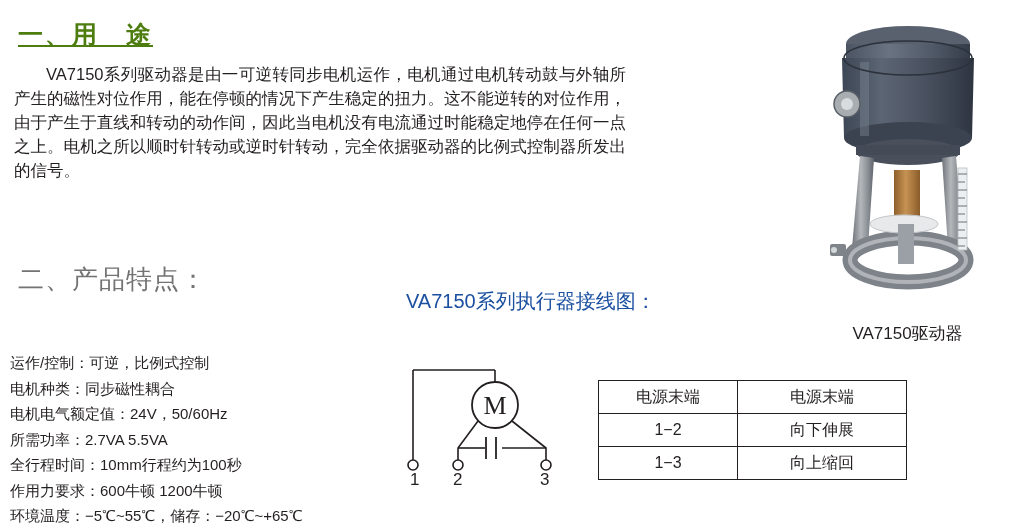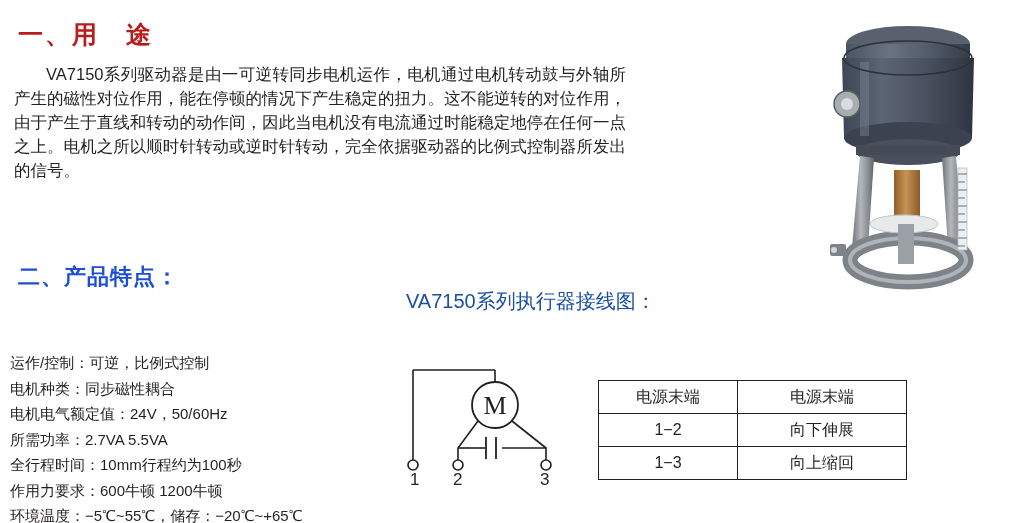--- a/index.html
+++ b/index.html
@@ -21,43 +21,44 @@
     height: 523px;
   }
 
   
   .sec1-title {
     position: absolute;
     left: 18px;
     top: 18px;
     font-size: 25px;
     font-weight: bold;
-    color: #b91c1c;
+    color: #4d7c0f;
     letter-spacing: 2px;
+    text-decoration: underline;
   }
   .sec1-body {
     position: absolute;
     left: 14px;
     top: 62px;
     width: 612px;
     font-size: 16.5px;
     line-height: 24px;
     color: #231f20;
     text-align: justify;
     text-indent: 32px;
   }
 
   
   .sec2-title {
     position: absolute;
     left: 18px;
     top: 262px;
-    font-size: 22px;
-    font-weight: bold;
-    color: #1d4ed8;
+    font-size: 26px;
+    font-weight: normal;
+    color: #737373;
     letter-spacing: 1px;
   }
   .spec-list {
     position: absolute;
     left: 10px;
     top: 320px;
     width: 400px;
     font-size: 15px;
     line-height: 25.5px;
     color: #231f20;
@@ -273,14 +274,15 @@
         <line x1="168" y1="218" x2="175" y2="218"></line>
         <line x1="168" y1="226" x2="177" y2="226"></line>
         <line x1="168" y1="234" x2="175" y2="234"></line>
       </g>
 
       <rect x="40" y="232" width="16" height="12" rx="2" fill="#7f848a"></rect>
       <circle cx="44" cy="238" r="3" fill="#d4d7d9"></circle>
     </svg>
   </div>
 
+  <div class="prod-caption">VA7150驱动器</div>
 
 </div>
 
 </body></html>

